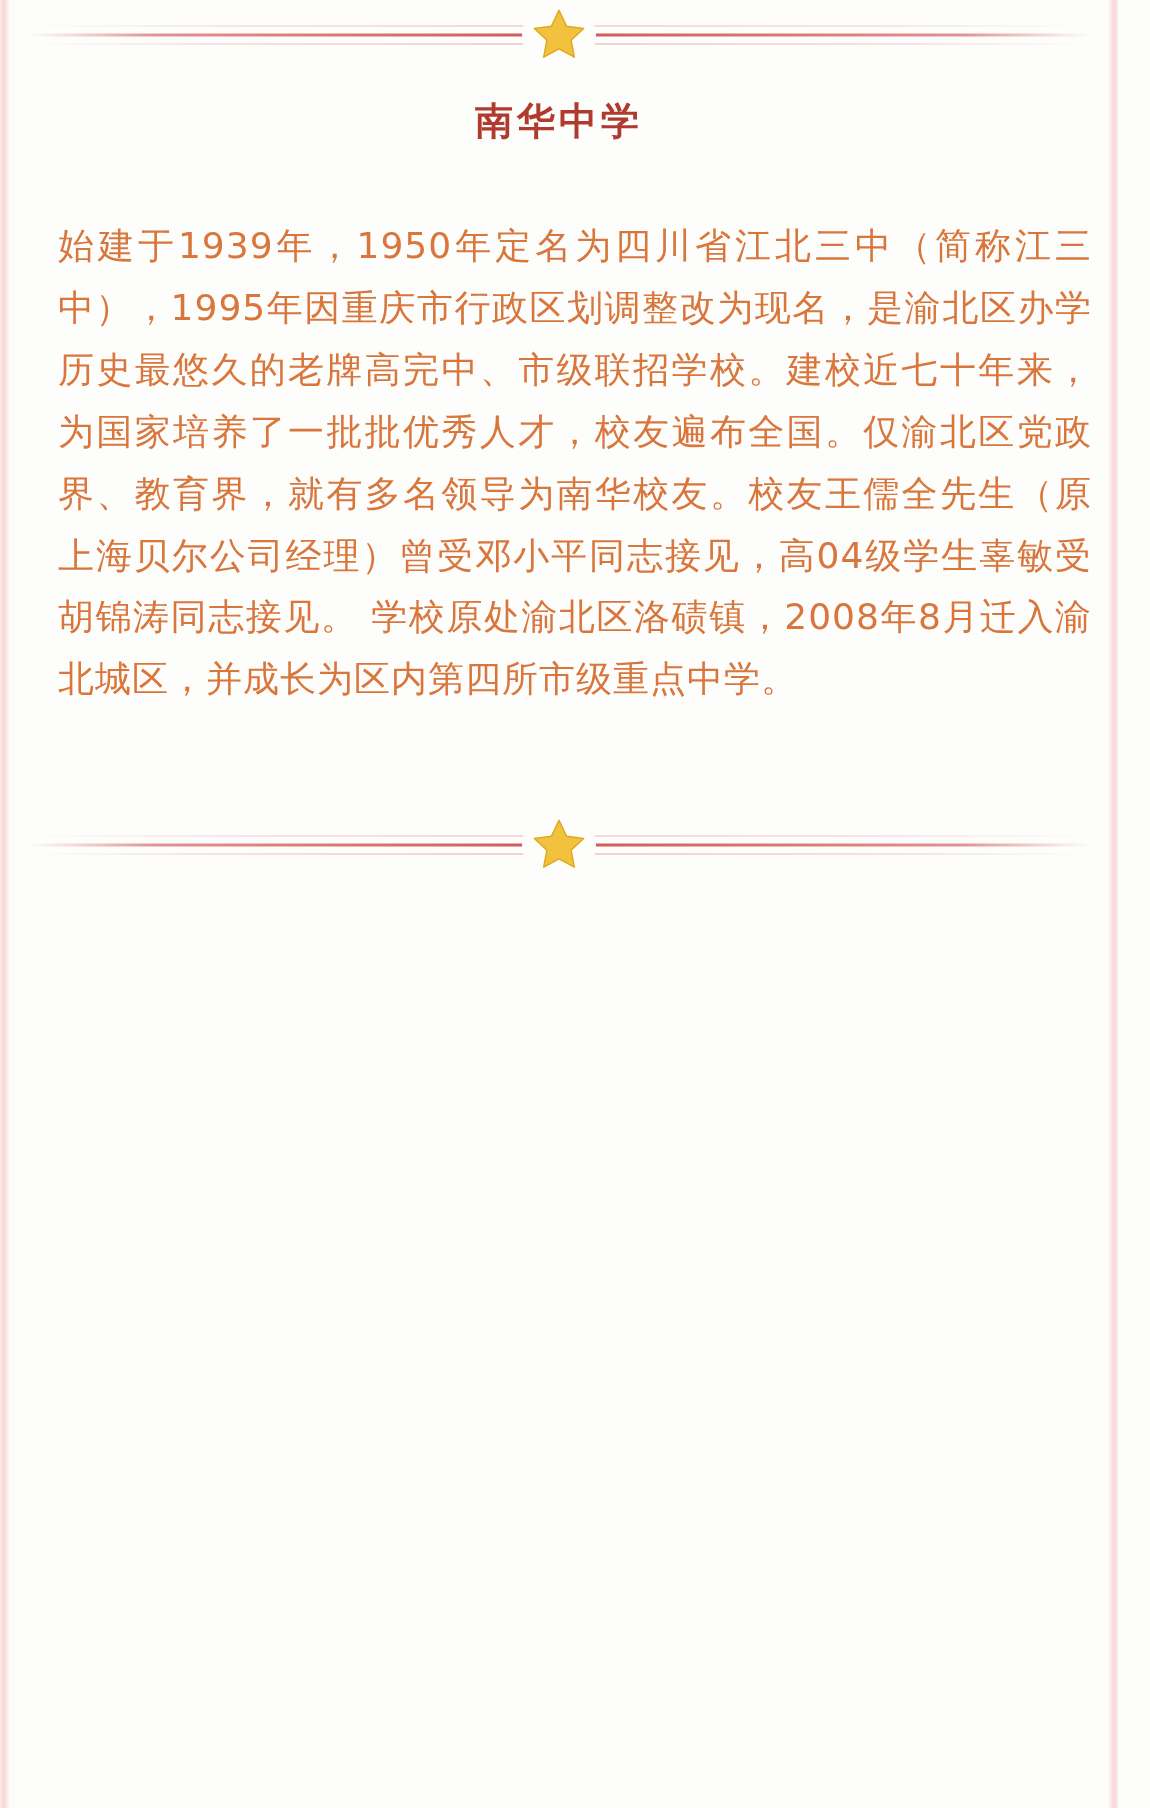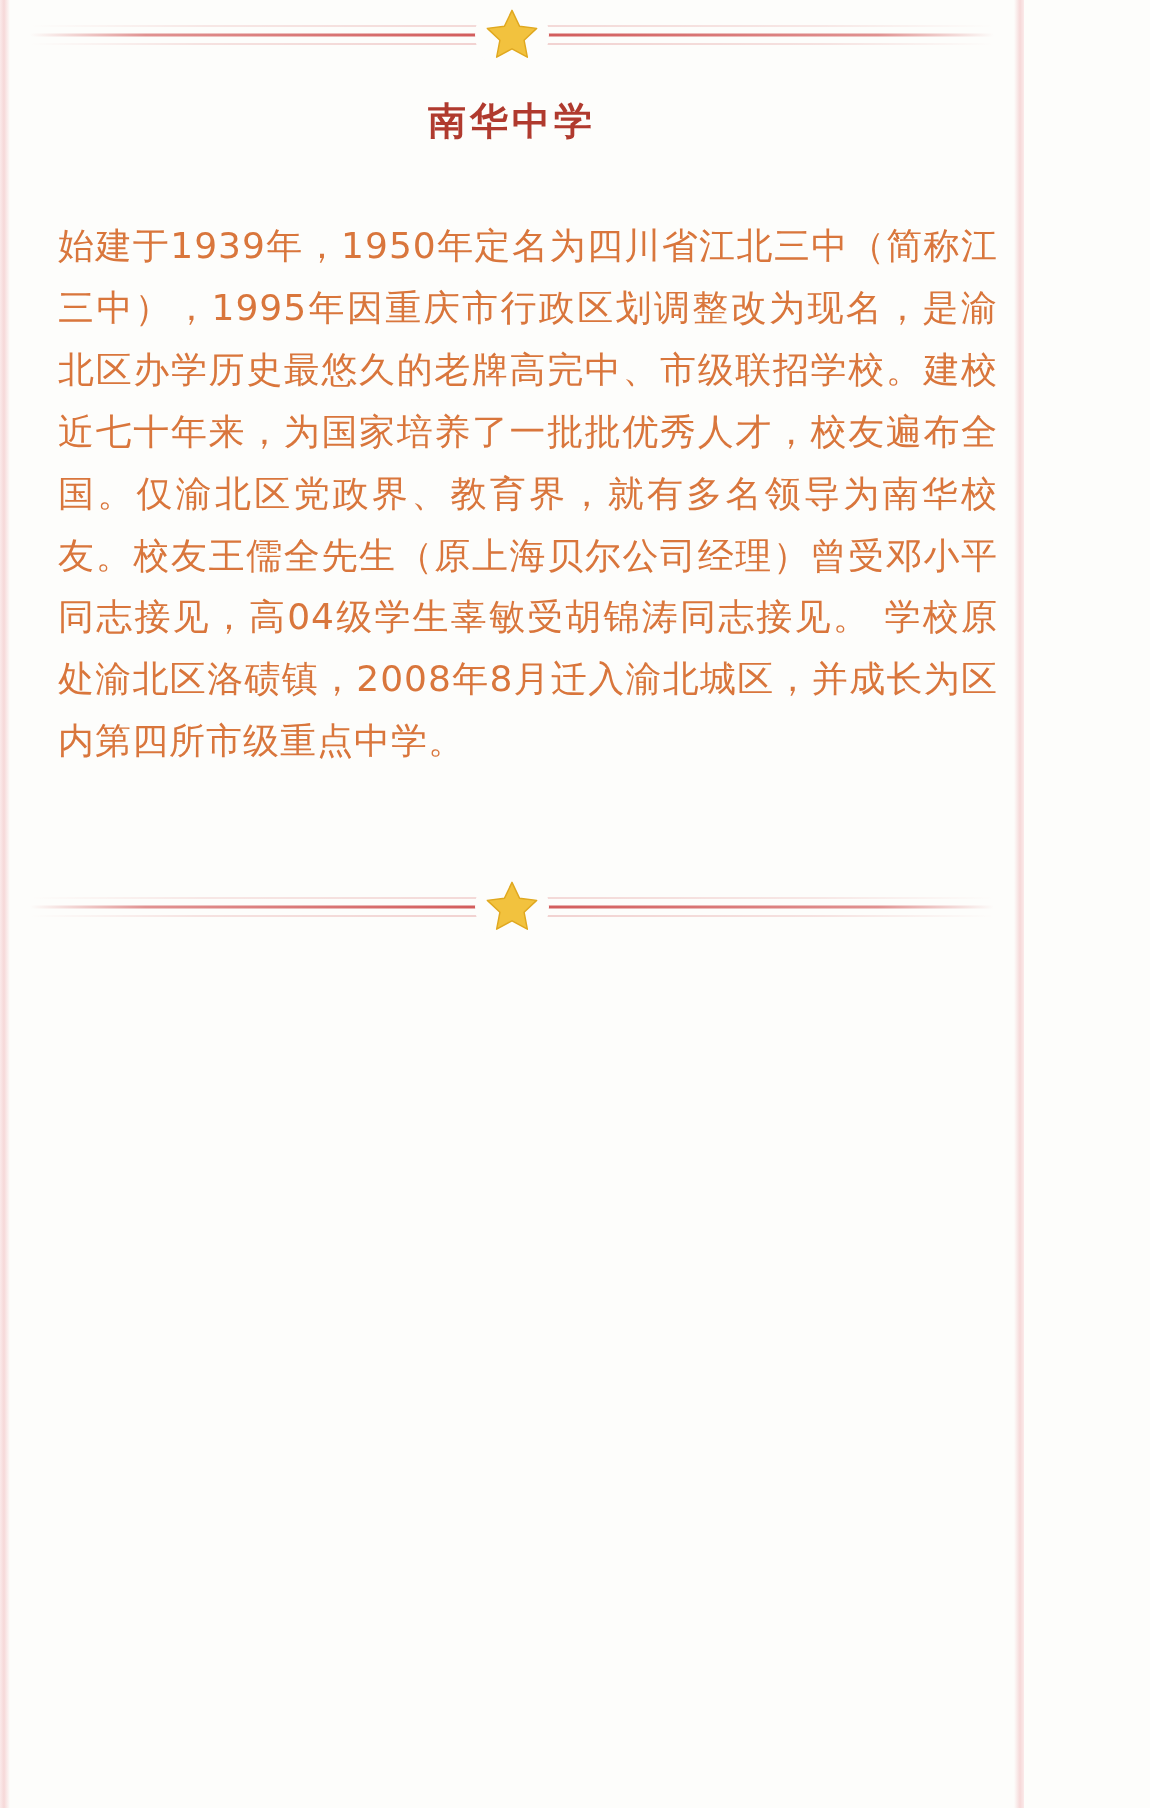--- a/index.html
+++ b/index.html
@@ -9,21 +9,21 @@
   body {
     width: 1150px;
     min-height: 1808px;
     background: #fdfdfb;
     font-family: "Liberation Sans", "DejaVu Sans", sans-serif;
     -webkit-font-smoothing: antialiased;
   }
 
   .page {
     position: relative;
-    width: 1024px;
+    width: 1118px;
     min-height: 1808px;
     box-sizing: border-box;
     background: #fdfdfb;
     overflow: hidden;
   }
 
   
   .side-border {
     position: absolute;
     top: 0;

